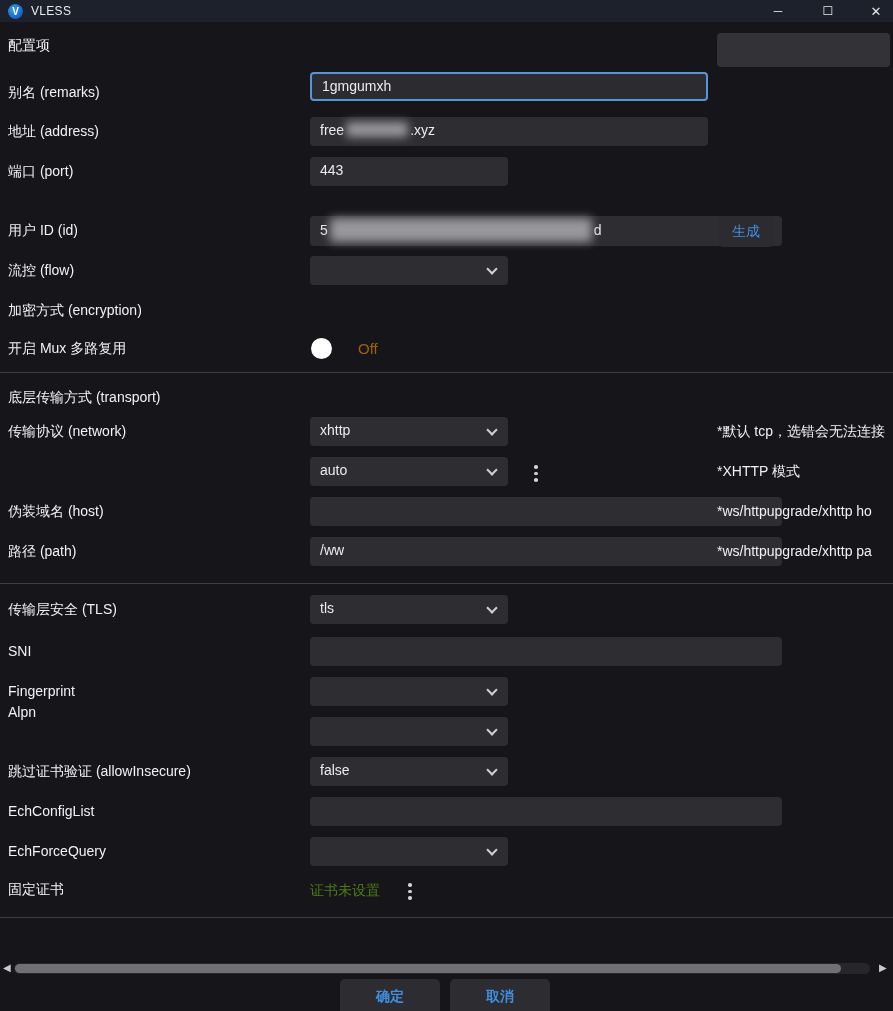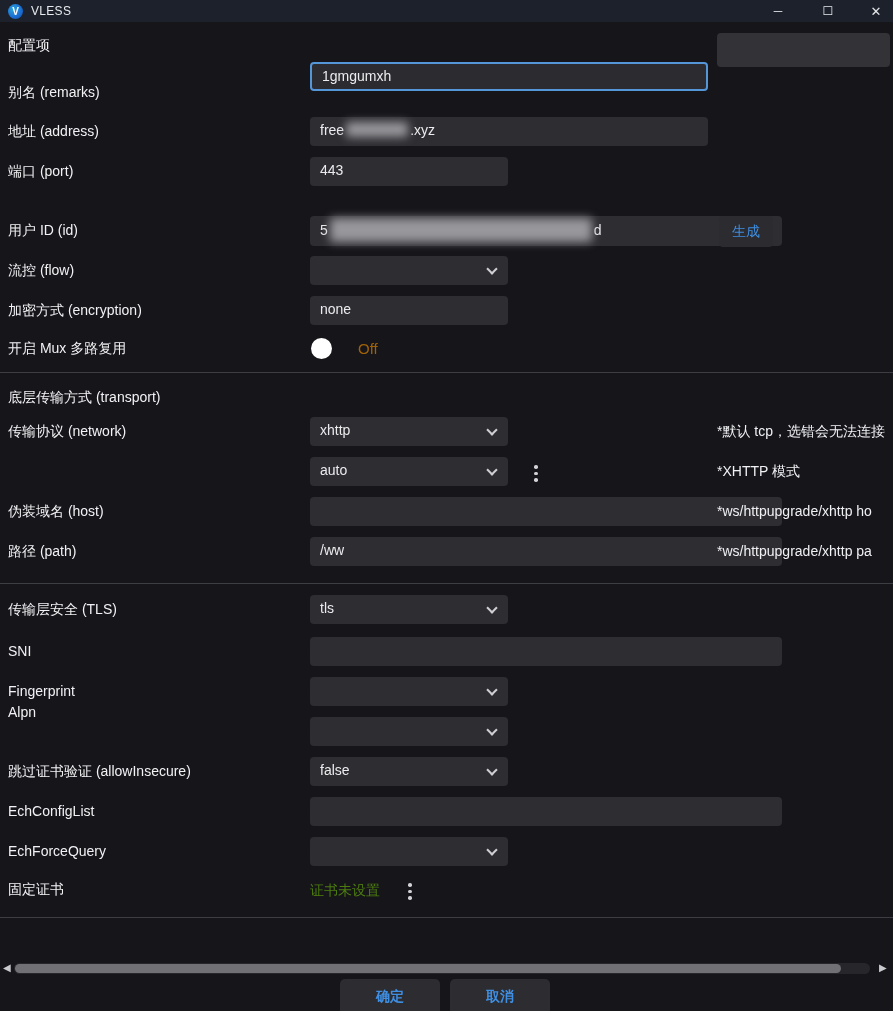--- a/index.html
+++ b/index.html
@@ -76,37 +76,36 @@
     <div id="title-text">VLESS</div>
     <div class="win-btn" id="btn-min">─</div>
     <div class="win-btn" id="btn-max">☐</div>
     <div class="win-btn" id="btn-close">✕</div>
   </div>
 
   <div class="section-title" style="top:37px;">配置项</div>
   <div id="topright-box"></div>
 
   <div class="row-label" style="top:78px;">别名 (remarks)</div>
-  <div class="ctl w-remarks focused" style="top:62px;">1gmgumxh</div>
+  <div class="ctl w-remarks focused" style="top:72px;">1gmgumxh</div>
 
   <div class="row-label" style="top:117px;">地址 (address)</div>
   <div class="ctl w-remarks" style="top:117px;"><span>free</span><span class="redact" id="addr-redact"></span><span>.xyz</span></div>
 
   <div class="row-label" style="top:157px;">端口 (port)</div>
   <div class="ctl w-narrow" style="top:157px;">443</div>
 
   <div class="row-label" style="top:216px;">用户 ID (id)</div>
   <div class="ctl w-wide" style="top:216px; height:30px; line-height:28px;"><span>5</span><span class="redact" id="id-redact"></span><span>d</span></div>
   <div id="generate-btn">生成</div>
 
   <div class="row-label" style="top:256px;">流控 (flow)</div>
   <div class="ctl w-narrow" style="top:256px;"><span></span><span class="chev"></span></div>
 
   <div class="row-label" style="top:296px;">加密方式 (encryption)</div>
-  <div class="ctl w-narrow" style="top:296px;">none</div>
 
   <div class="row-label" style="top:334px;">开启 Mux 多路复用</div>
   <div id="mux-knob"></div>
   <div id="mux-state">Off</div>
 
   <div class="divider" style="top:372px;"></div>
 
   <div class="section-title" style="top:389px;">底层传输方式 (transport)</div>
 
   <div class="row-label" style="top:417px;">传输协议 (network)</div>

